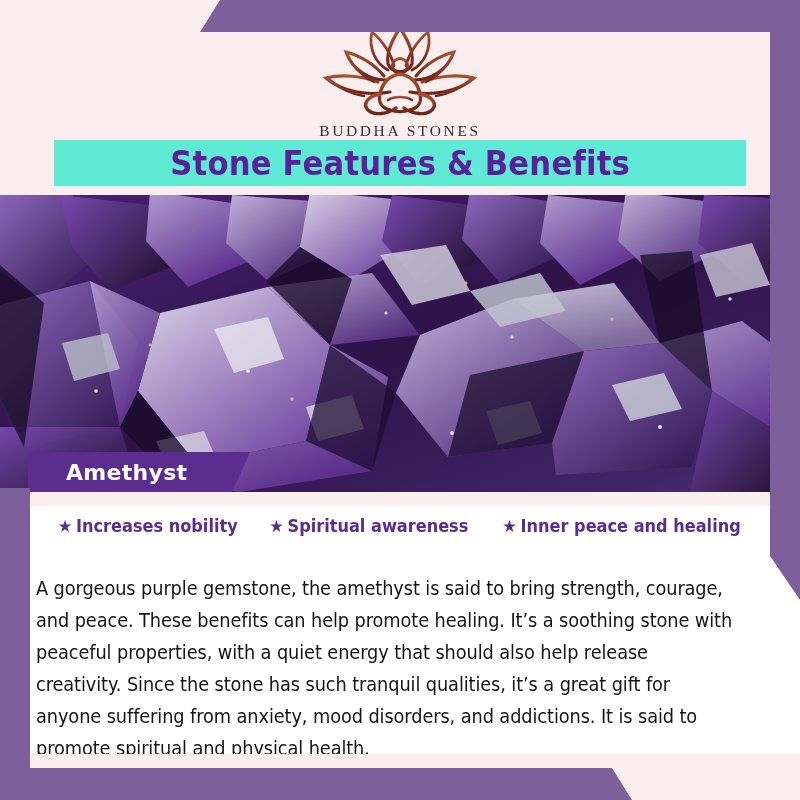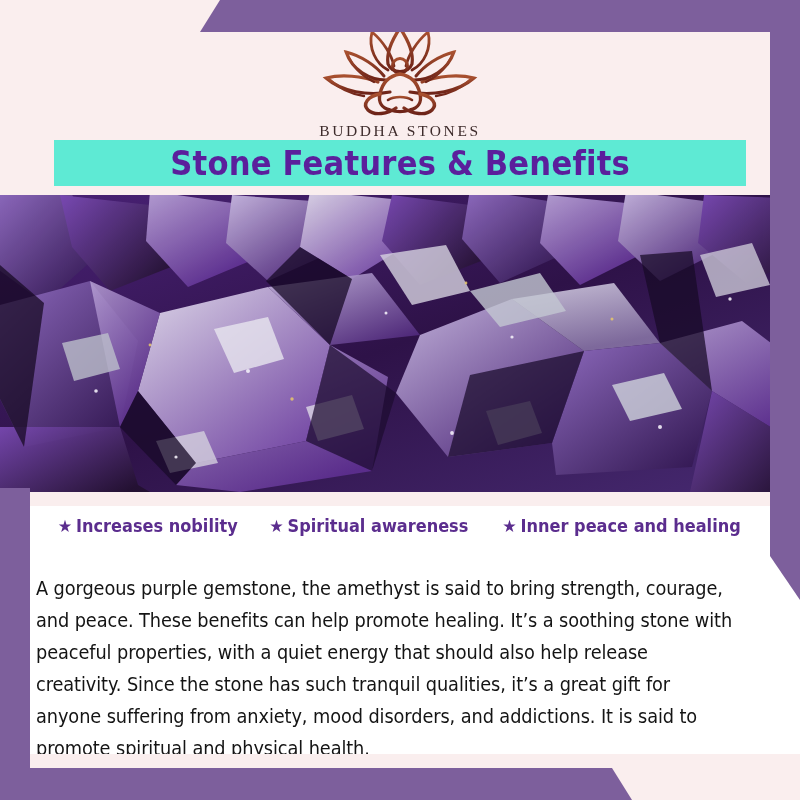--- a/index.html
+++ b/index.html
@@ -346,20 +346,23 @@
       </g>
       <g fill="#e8c86a" opacity="0.85">
         <circle cx="292" cy="204" r="1.7"></circle>
         <circle cx="612" cy="124" r="1.5"></circle>
         <circle cx="150" cy="150" r="1.4"></circle>
         <circle cx="466" cy="88" r="1.4"></circle>
       </g>
     </svg>
   </div>
 
+  <div class="stone-banner">
+    <span class="stone-name">Amethyst</span>
+  </div>
 
   <div class="content">
     <div class="content-band"></div>
 
     <div class="benefits">
       <span class="benefit">
         <span class="star">★</span>
         <span>Increases nobility</span>
       </span>
       <span class="benefit">

